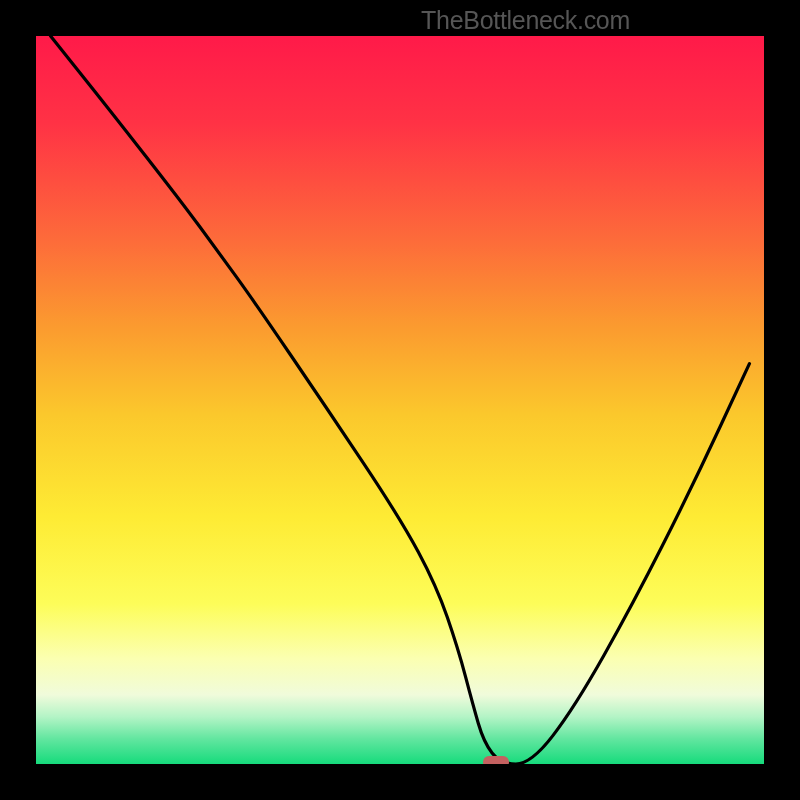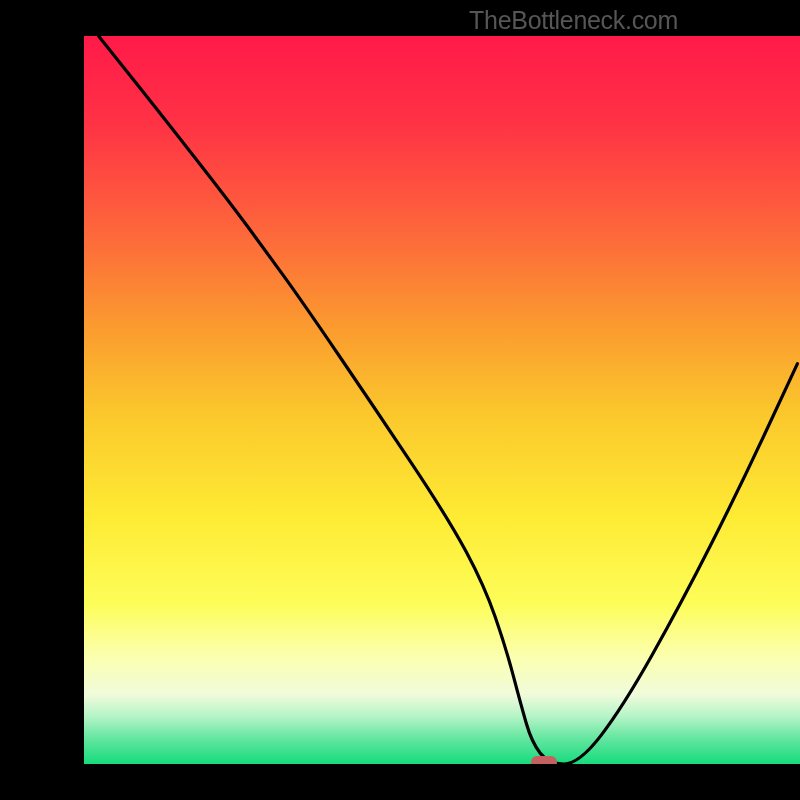--- a/index.html
+++ b/index.html
@@ -10,21 +10,20 @@
     background: #000;
     overflow: hidden;
   }
   .frame {
     position: absolute;
     left: 0;
     top: 0;
     width: 644px;
     height: 800px;
     background: #000;
-    margin-left: 48px;
   }
   .plot {
     position: absolute;
     left: 36px;
     top: 36px;
     width: 728px;
     height: 728px;
     overflow: hidden;
   }
   .gradient {

